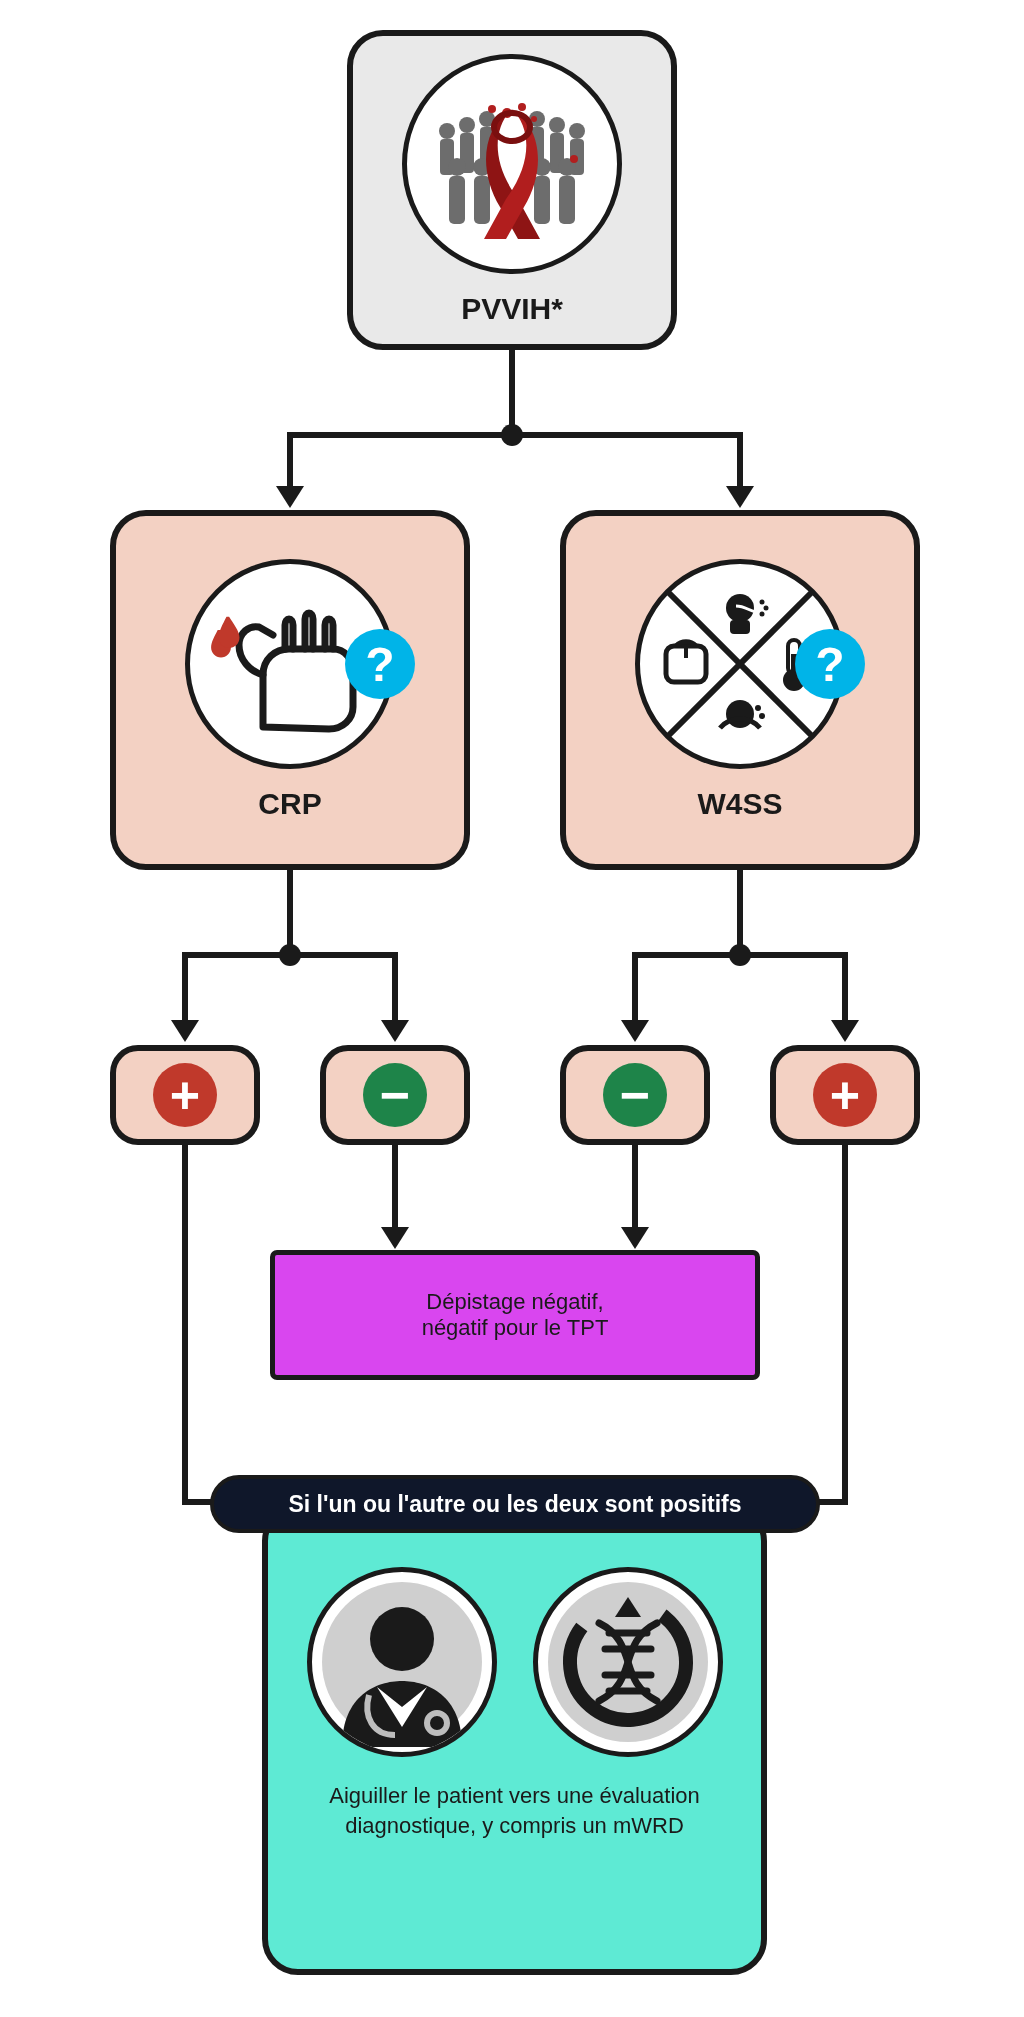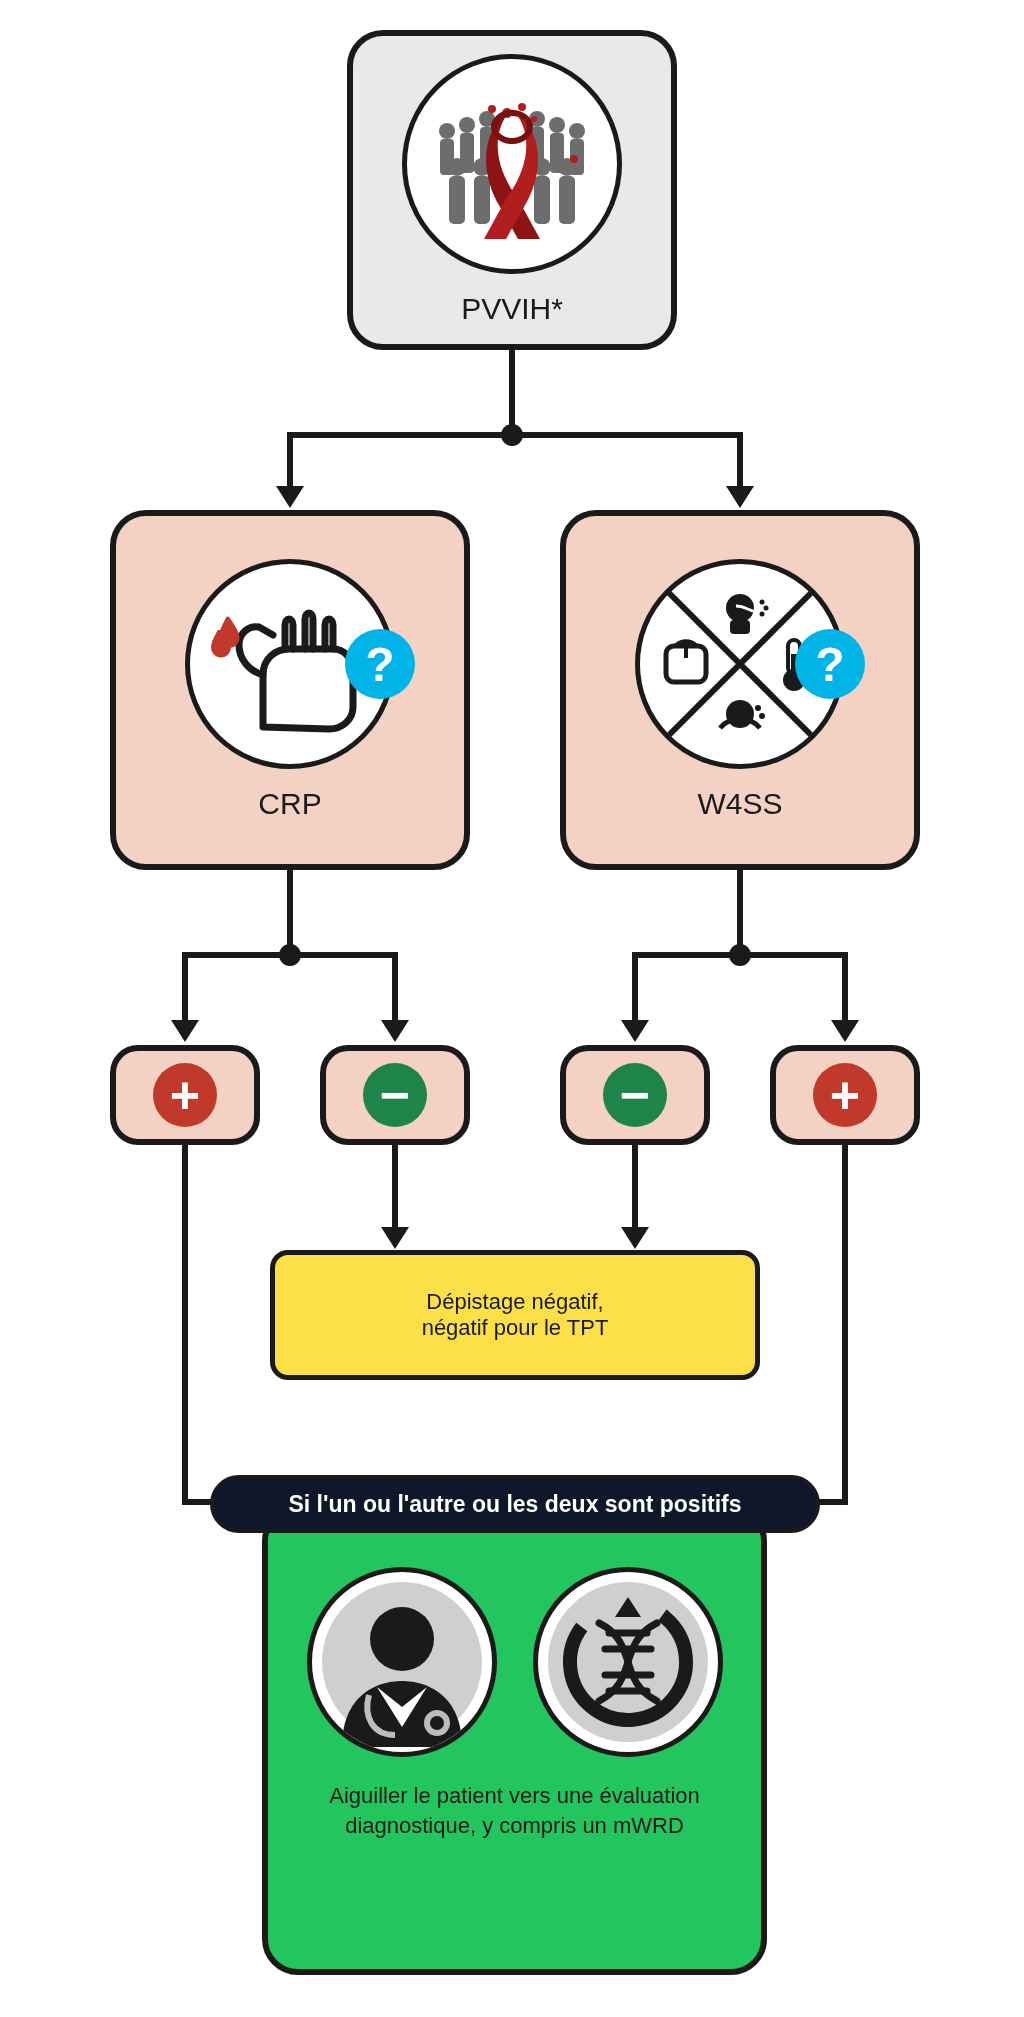--- a/index.html
+++ b/index.html
@@ -44,21 +44,21 @@
     position: relative;
     width: 210px; height: 210px;
     border-radius: 50%;
     border: 5px solid #1a1a1a;
     background: #fff;
     display: flex; align-items: center; justify-content: center;
   }
   .circle-badge.big { width: 220px; height: 220px; }
   .node-label {
     margin-top: 18px;
-    font-weight: 400;
+    font-weight: 700;
     font-size: 30px;
     color: #1a1a1a;
   }
 
   .help-badge {
     position: absolute;
     right: -20px; top: 50%;
     transform: translateY(-50%);
     width: 70px; height: 70px;
     border-radius: 50%;
@@ -89,23 +89,23 @@
 
   .res-1 { left: 110px; top: 1045px; }
   .res-2 { left: 320px; top: 1045px; }
   .res-3 { left: 560px; top: 1045px; }
   .res-4 { left: 770px; top: 1045px; }
 
   .neg-outcome {
     position: absolute;
     left: 270px; top: 1250px;
     width: 490px; height: 130px;
-    background: #fde047;
+    background: #d946ef;
     border: 5px solid #1a1a1a;
-    border-radius: 18px;
+    border-radius: 7px;
     display: flex; align-items: center; justify-content: center;
     text-align: center;
     font-size: 22px;
     color: #1a1a1a;
     padding: 12px 20px;
   }
 
   .blue-banner {
     position: absolute;
     left: 210px; top: 1475px;
@@ -118,21 +118,21 @@
     font-size: 23px;
     display: flex; align-items: center; justify-content: center;
     text-align: center;
     z-index: 5;
   }
 
   .final-node {
     position: absolute;
     left: 262px; top: 1505px;
     width: 505px; height: 470px;
-    background: #22c55e;
+    background: #5eead4;
     border: 6px solid #1a1a1a;
     border-radius: 36px;
     display: flex; flex-direction: column; align-items: center;
     padding: 48px 28px 40px;
   }
   .final-icons {
     display: flex; gap: 36px; margin-top: 8px;
   }
   .final-circle {
     width: 190px; height: 190px; border-radius: 50%;

